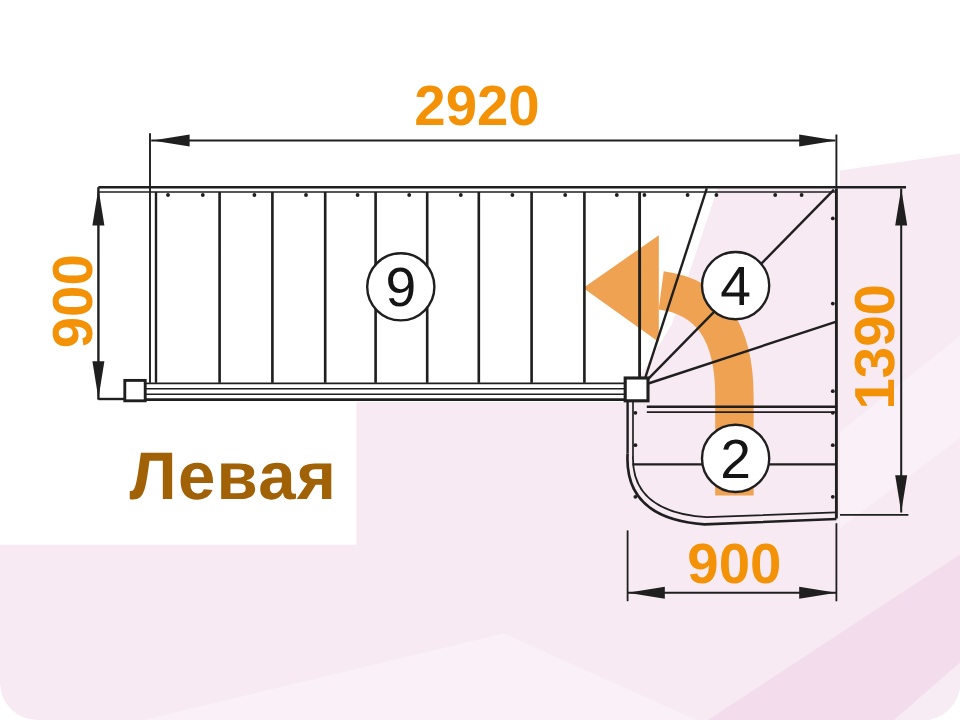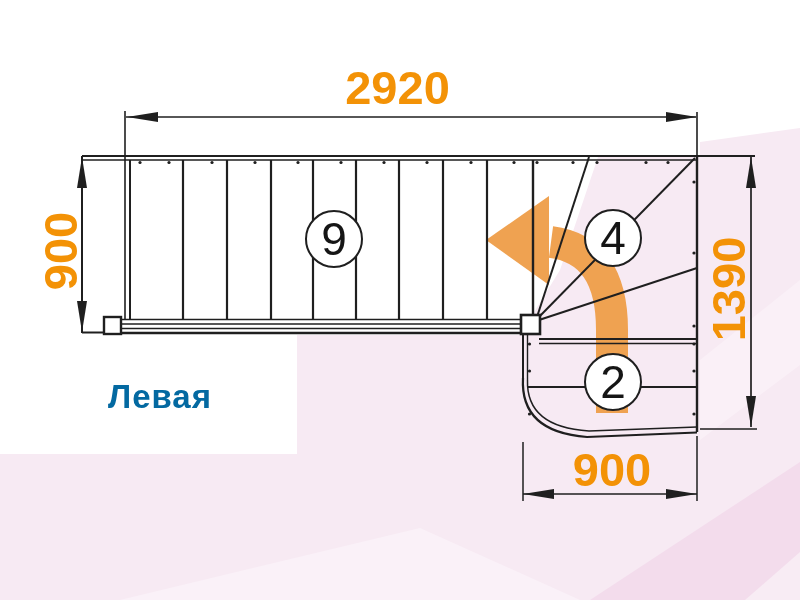--- a/index.html
+++ b/index.html
@@ -5,20 +5,21 @@
   html,body{margin:0;padding:0;background:#fff;}
   :root{
     --dim-color:#F39206;
     --arrow-color:#EFA251;
     --line-color:#1F1F1F;
     --bg-pink:#F7EAF3;
   }
   .stage{
     position:relative;width:800px;height:600px;overflow:hidden;background:#fff;
     font-family:"Liberation Sans","DejaVu Sans",sans-serif;
+    border-radius:31px;
   }
   .stage svg{position:absolute;left:0;top:0;}
   .ln{stroke:var(--line-color);fill:none;}
   .dotc{fill:var(--line-color);stroke:none;}
   .dimhead{fill:var(--line-color);stroke:none;}
   .whitefill{fill:#ffffff;}
   .bgmain{fill:var(--bg-pink);}
   .arrow-band{stroke:var(--arrow-color);fill:none;}
   .arrow-shape{fill:var(--arrow-color);stroke:none;}
   .dim{
@@ -35,21 +36,21 @@
     position:absolute;width:58px;height:58px;border-radius:50%;
     border:2.5px solid var(--line-color);background:#fff;
     color:#151515;font-size:46px;line-height:55px;text-align:center;
     box-sizing:border-box;
   }
   .badge-9{left:305px;top:210px;}
   .badge-4{left:584px;top:209px;}
   .badge-2{left:584px;top:353px;}
   .title{
     position:absolute;left:108px;top:370px;
-    color:#0369a1;font-size:33px;font-weight:700;line-height:54px;
+    color:#a16207;font-size:56px;font-weight:700;line-height:54px;
     letter-spacing:1px;white-space:nowrap;
   }
 </style>
 </head>
 <body>
 
 <div class="stage">
 
   <svg width="800" height="600" viewBox="0 0 800 600">
 

